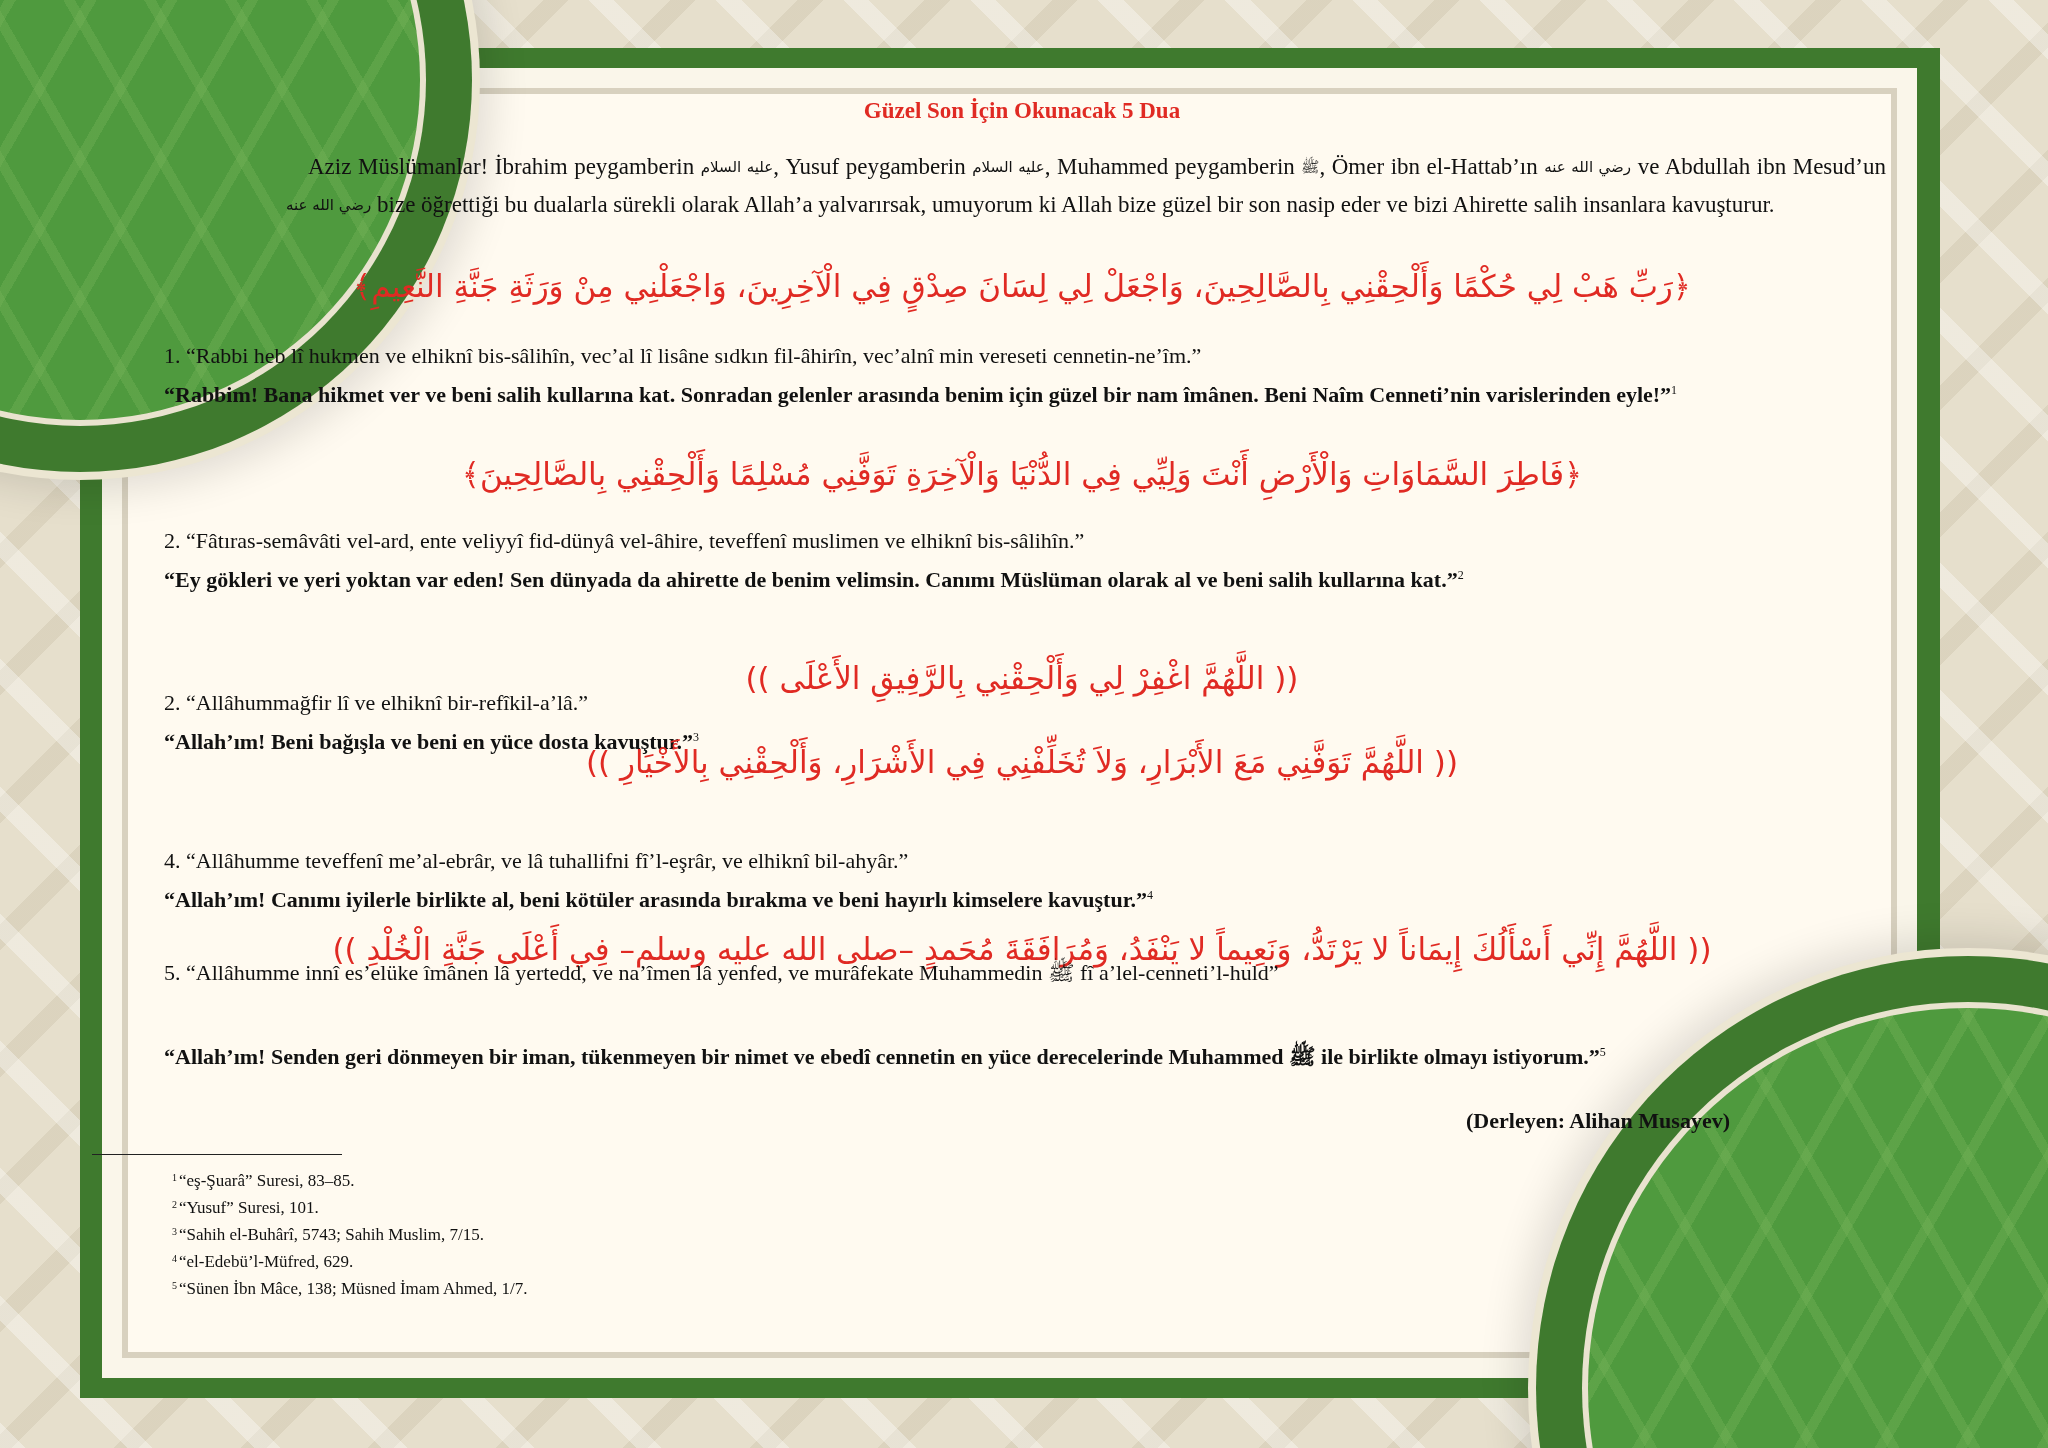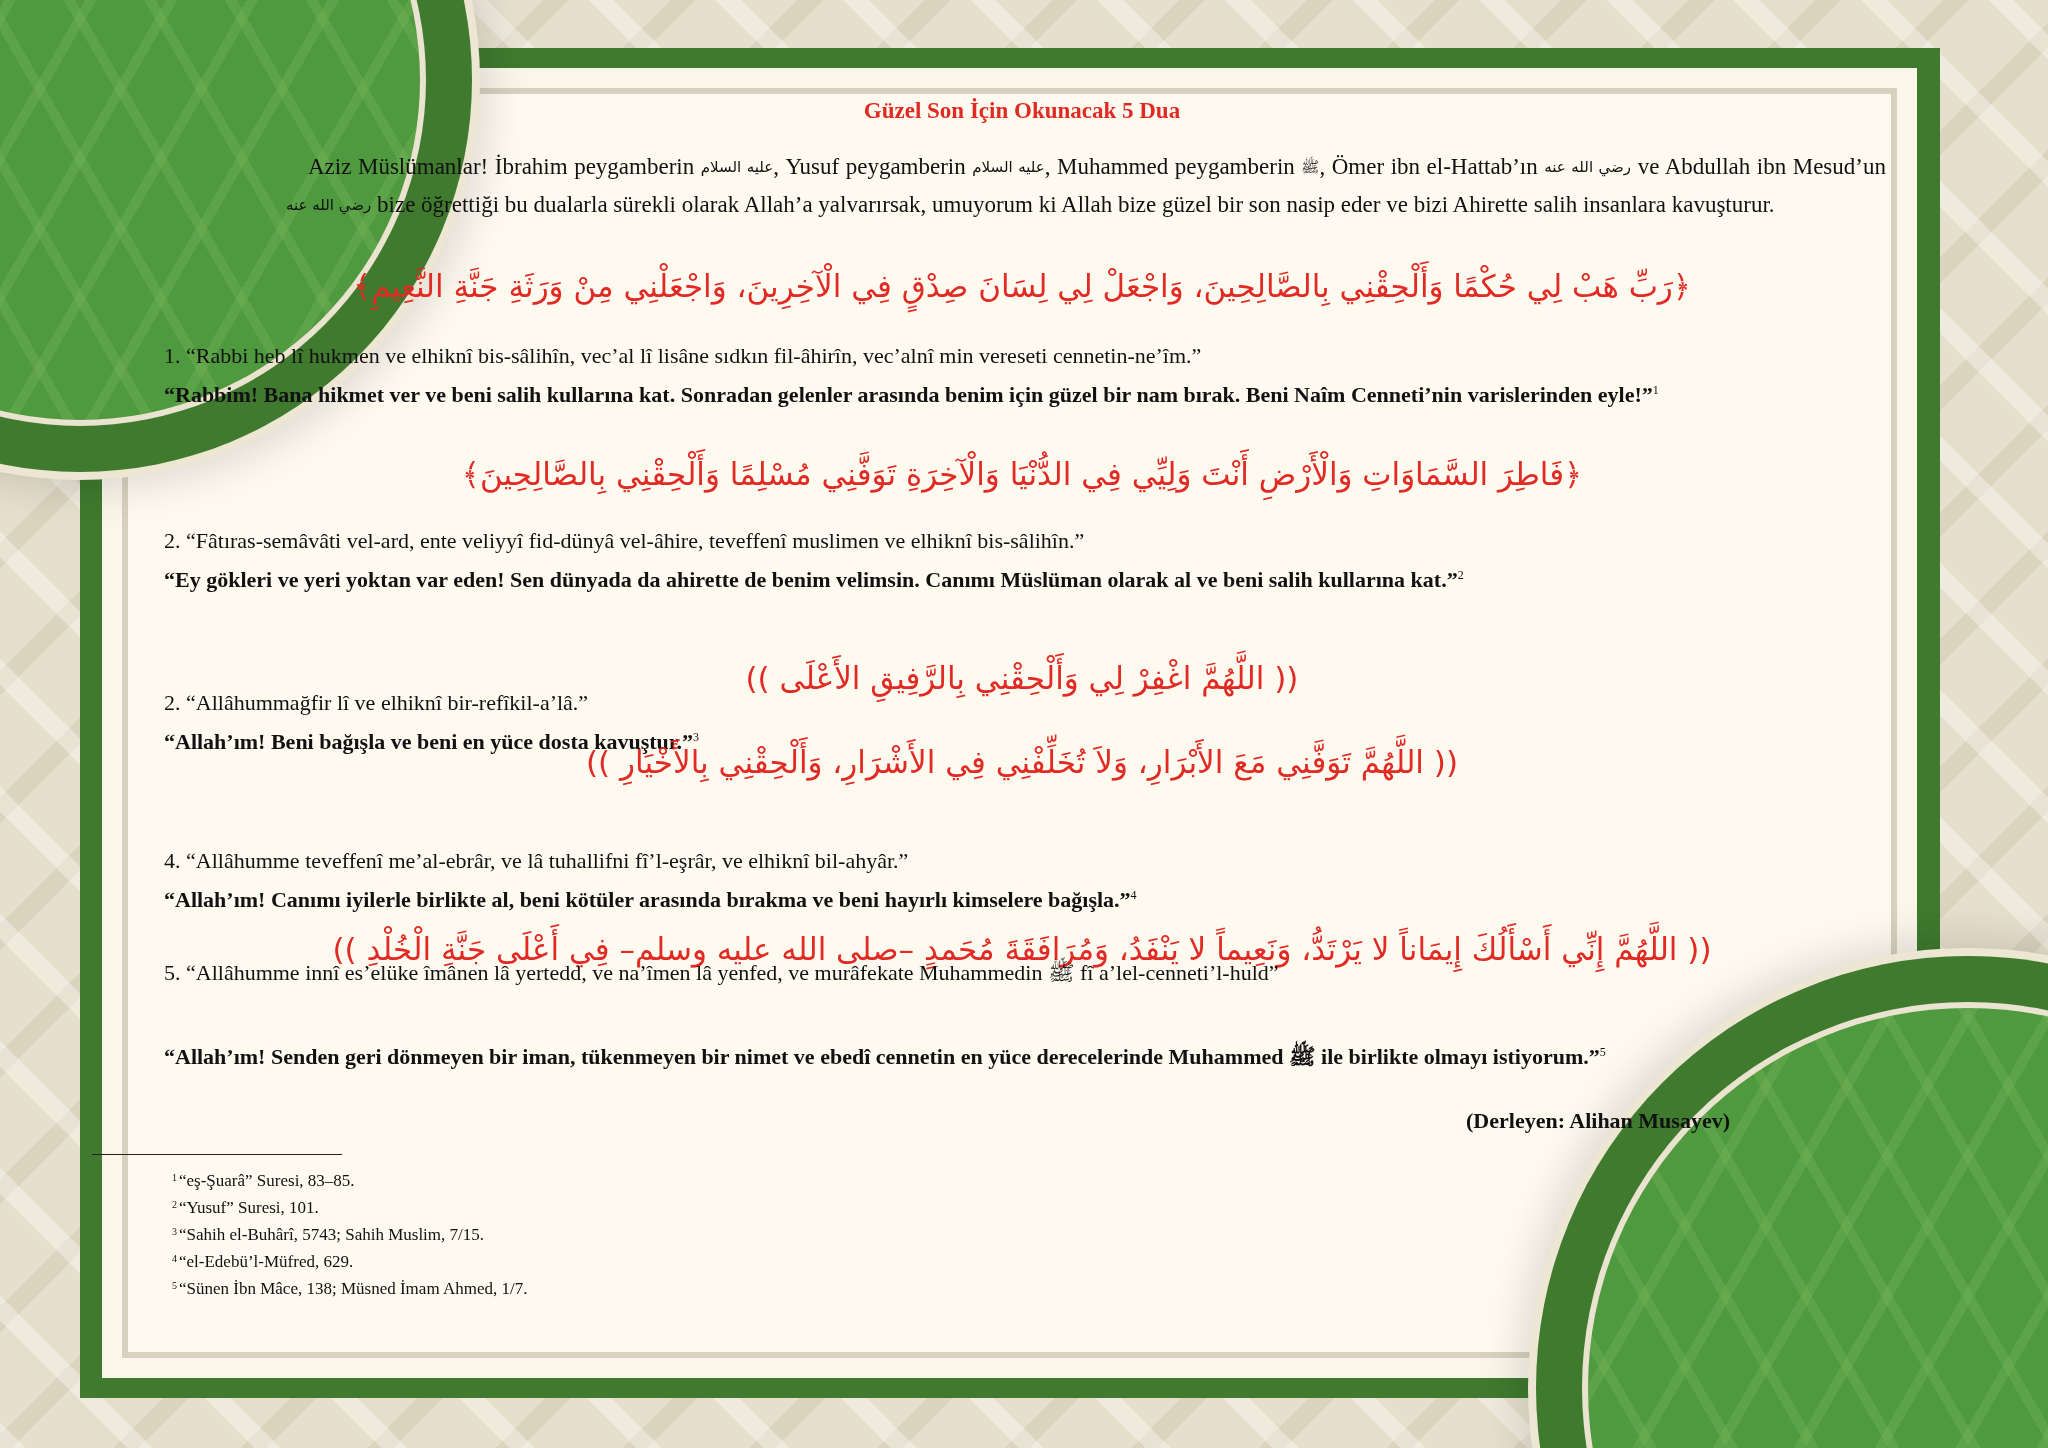--- a/index.html
+++ b/index.html
@@ -108,33 +108,33 @@
 <div class="corner-tl"></div>
 <div class="corner-br"></div>
 
 <div class="content">
   <div class="title">Güzel Son İçin Okunacak 5 Dua</div>
 
   <div class="intro"><span class="indent"></span><span>Aziz Müslümanlar! İbrahim peygamberin </span><span class="honor">عليه السلام</span><span>, Yusuf peygamberin </span><span class="honor">عليه السلام</span><span>, Muhammed peygamberin </span><span class="honor">ﷺ</span><span>, Ömer ibn el-Hattab’ın </span><span class="honor">رضي الله عنه</span><span> ve Abdullah ibn Mesud’un </span><span class="honor">رضي الله عنه</span><span> bize öğrettiği bu dualarla sürekli olarak Allah’a yalvarırsak, umuyorum ki Allah bize güzel bir son nasip eder ve bizi Ahirette salih insanlara kavuşturur.</span></div>
 
   <div class="arabic" style="top:172px;">﴿رَبِّ هَبْ لِي حُكْمًا وَأَلْحِقْنِي بِالصَّالِحِينَ، وَاجْعَلْ لِي لِسَانَ صِدْقٍ فِي الْآخِرِينَ، وَاجْعَلْنِي مِنْ وَرَثَةِ جَنَّةِ النَّعِيمِ﴾</div>
   <div class="translit" style="top:243px;">1. “Rabbi heb lî hukmen ve elhiknî bis-sâlihîn, vec’al lî lisâne sıdkın fil-âhirîn, vec’alnî min vereseti cennetin-ne’îm.”</div>
-  <div class="meaning" style="top:276px;"><span class="indent"></span><span>“Rabbim! Bana hikmet ver ve beni salih kullarına kat. Sonradan gelenler arasında benim için güzel bir nam bırak. Beni Naîm Cenneti’nin varislerinden eyle!”</span><sup>1</sup></div>
+  <div class="meaning" style="top:276px;"><span class="indent"></span><span>“Rabbim! Bana hikmet ver ve beni salih kullarına kat. Sonradan gelenler arasında benim için güzel bir nam îmânen. Beni Naîm Cenneti’nin varislerinden eyle!”</span><sup>1</sup></div>
 
   <div class="arabic" style="top:360px;">﴿فَاطِرَ السَّمَاوَاتِ وَالْأَرْضِ أَنْتَ وَلِيِّي فِي الدُّنْيَا وَالْآخِرَةِ تَوَفَّنِي مُسْلِمًا وَأَلْحِقْنِي بِالصَّالِحِينَ﴾</div>
   <div class="translit" style="top:428px;">2. “Fâtıras-semâvâti vel-ard, ente veliyyî fid-dünyâ vel-âhire, teveffenî muslimen ve elhiknî bis-sâlihîn.”</div>
   <div class="meaning" style="top:461px;"><span class="indent"></span><span>“Ey gökleri ve yeri yoktan var eden! Sen dünyada da ahirette de benim velimsin. Canımı Müslüman olarak al ve beni salih kullarına kat.”</span><sup>2</sup></div>
 
   <div class="arabic" style="top:520px;margin-top:44px;">(( اللَّهُمَّ اغْفِرْ لِي وَأَلْحِقْنِي بِالرَّفِيقِ الأَعْلَى ))</div>
   <div class="translit" style="top:590px;">2. “Allâhummağfir lî ve elhiknî bir-refîkil-a’lâ.”</div>
   <div class="meaning" style="top:623px;"><span class="indent"></span><span>“Allah’ım! Beni bağışla ve beni en yüce dosta kavuştur.”</span><sup>3</sup></div>
 
   <div class="arabic" style="top:648px;">(( اللَّهُمَّ تَوَفَّنِي مَعَ الأَبْرَارِ، وَلاَ تُخَلِّفْنِي فِي الأَشْرَارِ، وَأَلْحِقْنِي بِالأَخْيَارِ ))</div>
   <div class="translit" style="top:748px;">4. “Allâhumme teveffenî me’al-ebrâr, ve lâ tuhallifni fî’l-eşrâr, ve elhiknî bil-ahyâr.”</div>
-  <div class="meaning" style="top:781px;"><span class="indent"></span><span>“Allah’ım! Canımı iyilerle birlikte al, beni kötüler arasında bırakma ve beni hayırlı kimselere bağışla.”</span><sup>4</sup></div>
+  <div class="meaning" style="top:781px;"><span class="indent"></span><span>“Allah’ım! Canımı iyilerle birlikte al, beni kötüler arasında bırakma ve beni hayırlı kimselere kavuştur.”</span><sup>4</sup></div>
 
   <div class="arabic" style="top:835px;">(( اللَّهُمَّ إِنِّي أَسْأَلُكَ إِيمَاناً لا يَرْتَدُّ، وَنَعِيماً لا يَنْفَدُ، وَمُرَافَقَةَ مُحَمدٍ –صلى الله عليه وسلم– فِي أَعْلَى جَنَّةِ الْخُلْدِ ))</div>
   <div class="translit" style="top:860px;">5. “Allâhumme innî es’elüke îmânen lâ yertedd, ve na’îmen lâ yenfed, ve murâfekate Muhammedin ﷺ fî a’lel-cenneti’l-huld”</div>
   <div class="meaning" style="top:938px;"><span class="indent"></span><span>“Allah’ım! Senden geri dönmeyen bir iman, tükenmeyen bir nimet ve ebedî cennetin en yüce derecelerinde Muhammed ﷺ ile birlikte olmayı istiyorum.”</span><sup>5</sup></div>
 
   <div class="signature">(Derleyen: Alihan Musayev)</div>
 
   <div class="fn-rule"></div>
   <div class="footnotes">
     <div><sup>1</sup><span>“eş-Şuarâ” Suresi, 83–85.</span></div>

